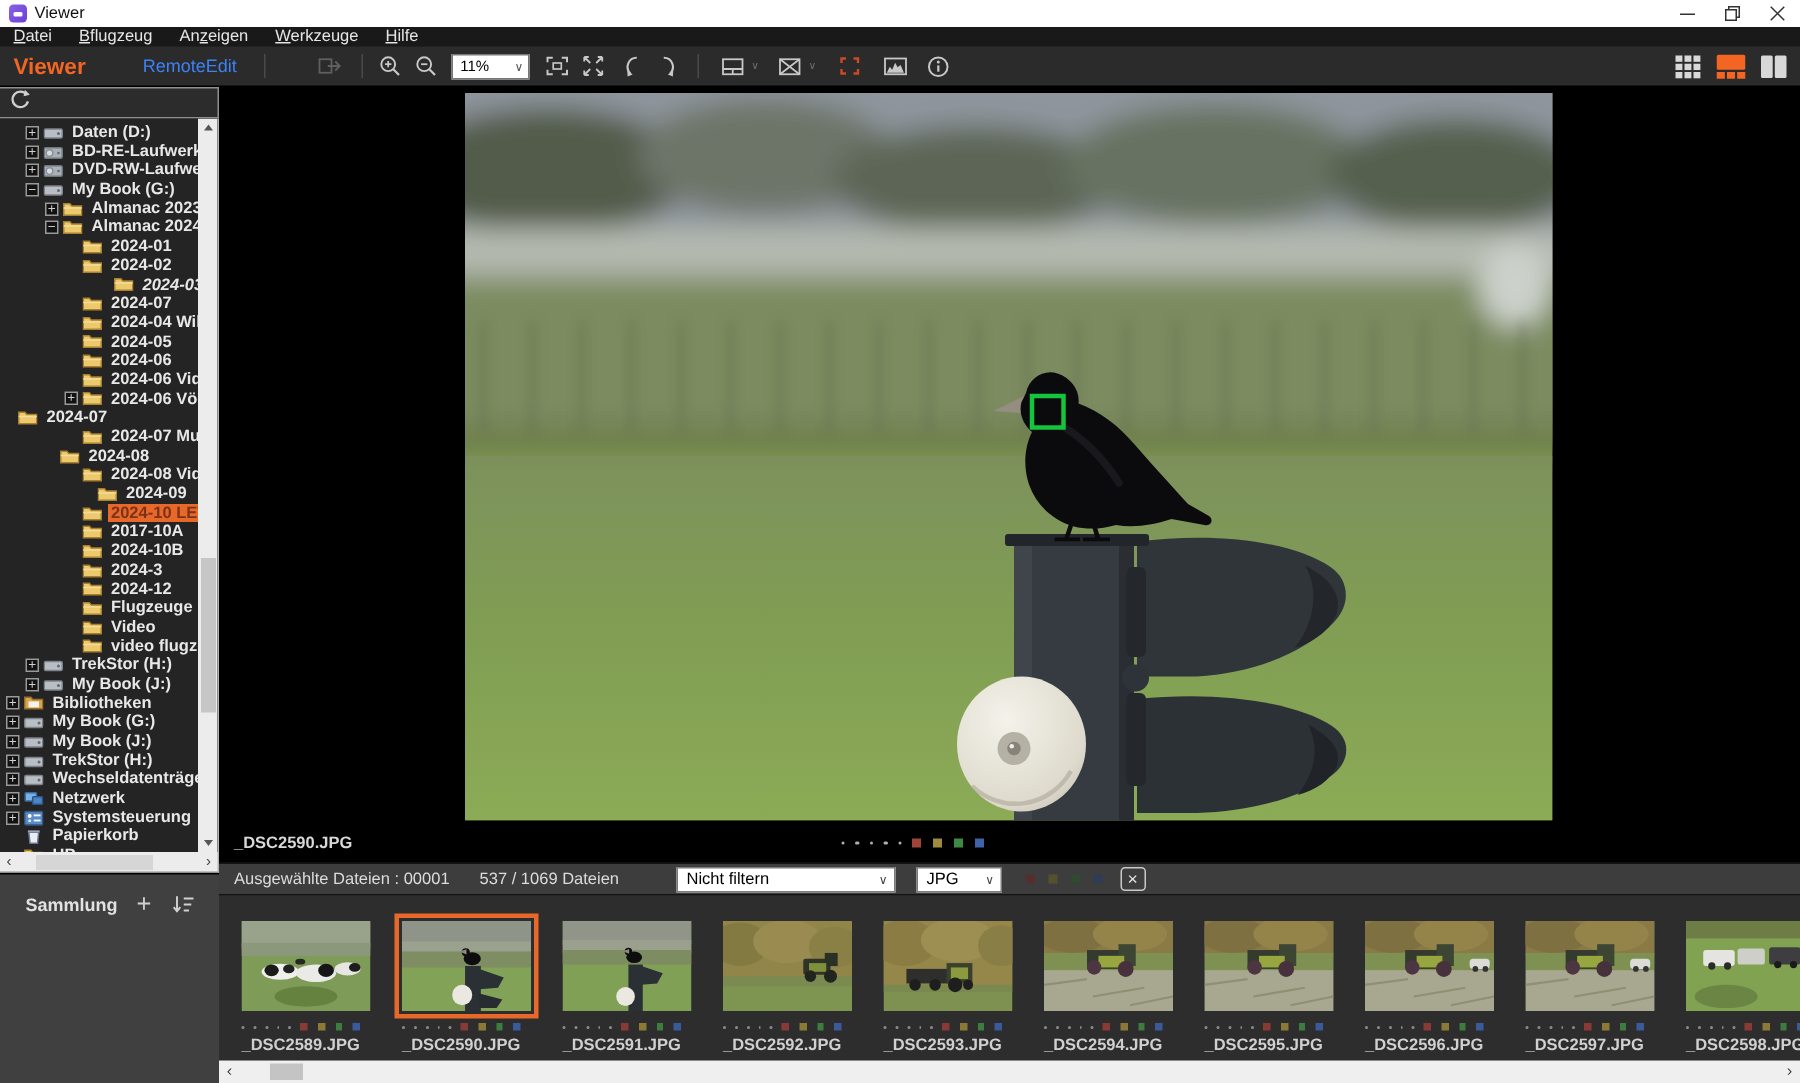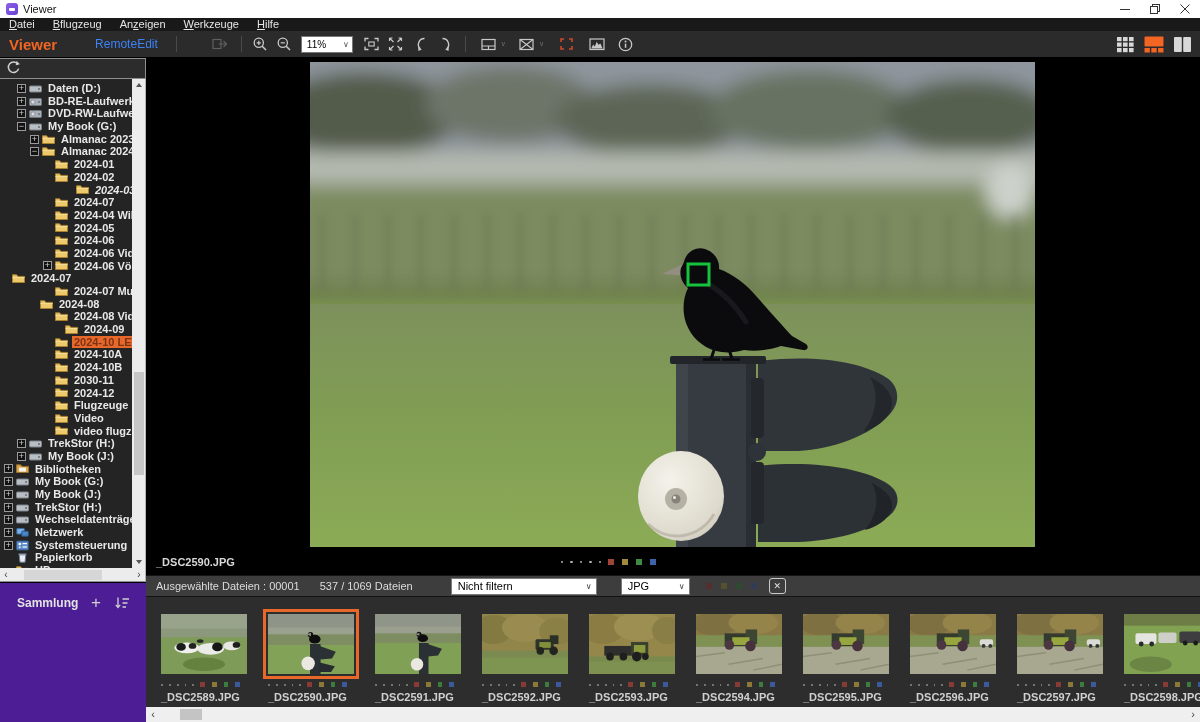--- a/index.html
+++ b/index.html
@@ -52,21 +52,21 @@
   .vscroll{position:absolute;right:0;top:0;bottom:0;width:13px;background:#ececec}
   .vscroll .arr{height:12px;display:flex;align-items:center;justify-content:center}
   .tri-up{width:0;height:0;border-left:3.5px solid transparent;border-right:3.5px solid transparent;border-bottom:4.5px solid #555}
   .tri-dn{width:0;height:0;border-left:3.5px solid transparent;border-right:3.5px solid transparent;border-top:4.5px solid #555}
   .vscroll .thumbv{position:absolute;left:1.5px;width:10px;top:60%;height:21%;background:#c6c6c6}
   .vscroll .arr.bottom{position:absolute;bottom:0;left:0;right:0}
   .hscroll{height:14px;flex:none;background:#ececec;border-right:1px solid #b4b4b4;border-bottom:1px solid #8f8f8f;position:relative;display:flex;align-items:center}
   .hscroll .arrtxt{font-size:10px;color:#444;width:12px;text-align:center;line-height:14px}
   .hscroll .right{margin-left:auto}
   .hscroll .thumbh{position:absolute;left:24px;width:78px;top:2px;height:10px;background:#d6d6d6}
-  .collection{flex:1;background:#4c1d95;border-top:1px solid #000}
+  .collection{flex:1;background:#404040;border-top:1px solid #000}
   .coll-head{display:flex;align-items:center;padding:13px 16px 0 17px}
   .coll-title{font-size:12px;font-weight:700;color:#e2e2e2}
   .coll-actions{margin-left:auto;display:flex;align-items:center;gap:13px}
   .coll-add{font-size:17px;font-weight:400;color:#d0d0d0;line-height:14px}
   .coll-actions svg{display:block}
 
   
   .content{flex:1;display:flex;flex-direction:column;min-width:0}
   .viewer-area{height:517px;flex:none;background:#000;position:relative;overflow:hidden}
   .photo{width:725px;height:485px;margin:4px 0 0 164px}
@@ -77,21 +77,21 @@
   .dots .dot{width:2.5px;height:2.5px;border-radius:50%;background:#b0b0b0;margin-right:7px}
   .dots .sq{width:6px;height:6px;margin-right:8px}
   .viewer-info .dots{margin-left:326px}
 
   .filter-bar{height:22px;flex:none;background:#3d3d3d;border-top:1px solid #141414;border-bottom:1px solid #141414;display:flex;align-items:center}
   .fb-text{font-size:11px;color:#dcdcdc}
   .fb-sel{margin-left:10px}
   .fb-count{margin-left:20px}
   .select{height:17px;background:#fff;border:1px solid #7a7a7a;display:flex;align-items:center;font-size:11px;color:#000;padding-left:6px}
   .sel-filter{margin-left:38px;width:146px}
-  .sel-format{margin-left:24px;width:69px}
+  .sel-format{margin-left:14px;width:57px}
   .select .chev{margin-left:auto;margin-right:4px;font-size:8px;color:#444}
   .fb-dots{display:flex;align-items:center;margin-left:16px;gap:9px}
   .fb-dots .sq{width:6px;height:6px}
   .fb-clear{margin-left:12px;width:17px;height:16px;border:1px solid #c9c9c9;border-radius:3px;color:#e2e2e2;font-size:9px;display:flex;align-items:center;justify-content:center;background:transparent}
 
   .filmstrip{flex:1;background:#2d2d2d;display:flex;padding:17px 0 0 15px;overflow:hidden}
   .cell{width:86px;margin-right:21px;flex:none}
   .thumb{width:86px;height:60px;position:relative}
   .thumb svg{display:block;width:86px;height:60px}
   .thumb.sel{outline:3px solid #e8682a;outline-offset:2px}
@@ -493,41 +493,41 @@
               <span class="tree-label">2024-10 LEW</span>
             </div>
             <div class="tree-row" style="padding-left: 43px;">
               <span class="expander hidden"></span>
               <span class="tree-icon">
                 <svg width="13" height="11" viewBox="0 0 13 11">
                   <path d="M0.5,9.5 V1.8 H4.6 L5.9,3.4 H12.5 V9.5 Z" fill="#ecc96d" stroke="#a8802e"></path>
                   <path d="M0.5,4.6 H12.5" stroke="#f4dd9a" stroke-width="1"></path>
                 </svg>
               </span>
-              <span class="tree-label">2024-10A</span>
+              <span class="tree-label">2017-10A</span>
             </div>
             <div class="tree-row" style="padding-left: 43px;">
               <span class="expander hidden"></span>
               <span class="tree-icon">
                 <svg width="13" height="11" viewBox="0 0 13 11">
                   <path d="M0.5,9.5 V1.8 H4.6 L5.9,3.4 H12.5 V9.5 Z" fill="#ecc96d" stroke="#a8802e"></path>
                   <path d="M0.5,4.6 H12.5" stroke="#f4dd9a" stroke-width="1"></path>
                 </svg>
               </span>
               <span class="tree-label">2024-10B</span>
             </div>
             <div class="tree-row" style="padding-left: 43px;">
               <span class="expander hidden"></span>
               <span class="tree-icon">
                 <svg width="13" height="11" viewBox="0 0 13 11">
                   <path d="M0.5,9.5 V1.8 H4.6 L5.9,3.4 H12.5 V9.5 Z" fill="#ecc96d" stroke="#a8802e"></path>
                   <path d="M0.5,4.6 H12.5" stroke="#f4dd9a" stroke-width="1"></path>
                 </svg>
               </span>
-              <span class="tree-label">2030-11</span>
+              <span class="tree-label">2024-3</span>
             </div>
             <div class="tree-row" style="padding-left: 43px;">
               <span class="expander hidden"></span>
               <span class="tree-icon">
                 <svg width="13" height="11" viewBox="0 0 13 11">
                   <path d="M0.5,9.5 V1.8 H4.6 L5.9,3.4 H12.5 V9.5 Z" fill="#ecc96d" stroke="#a8802e"></path>
                   <path d="M0.5,4.6 H12.5" stroke="#f4dd9a" stroke-width="1"></path>
                 </svg>
               </span>
               <span class="tree-label">2024-12</span>

